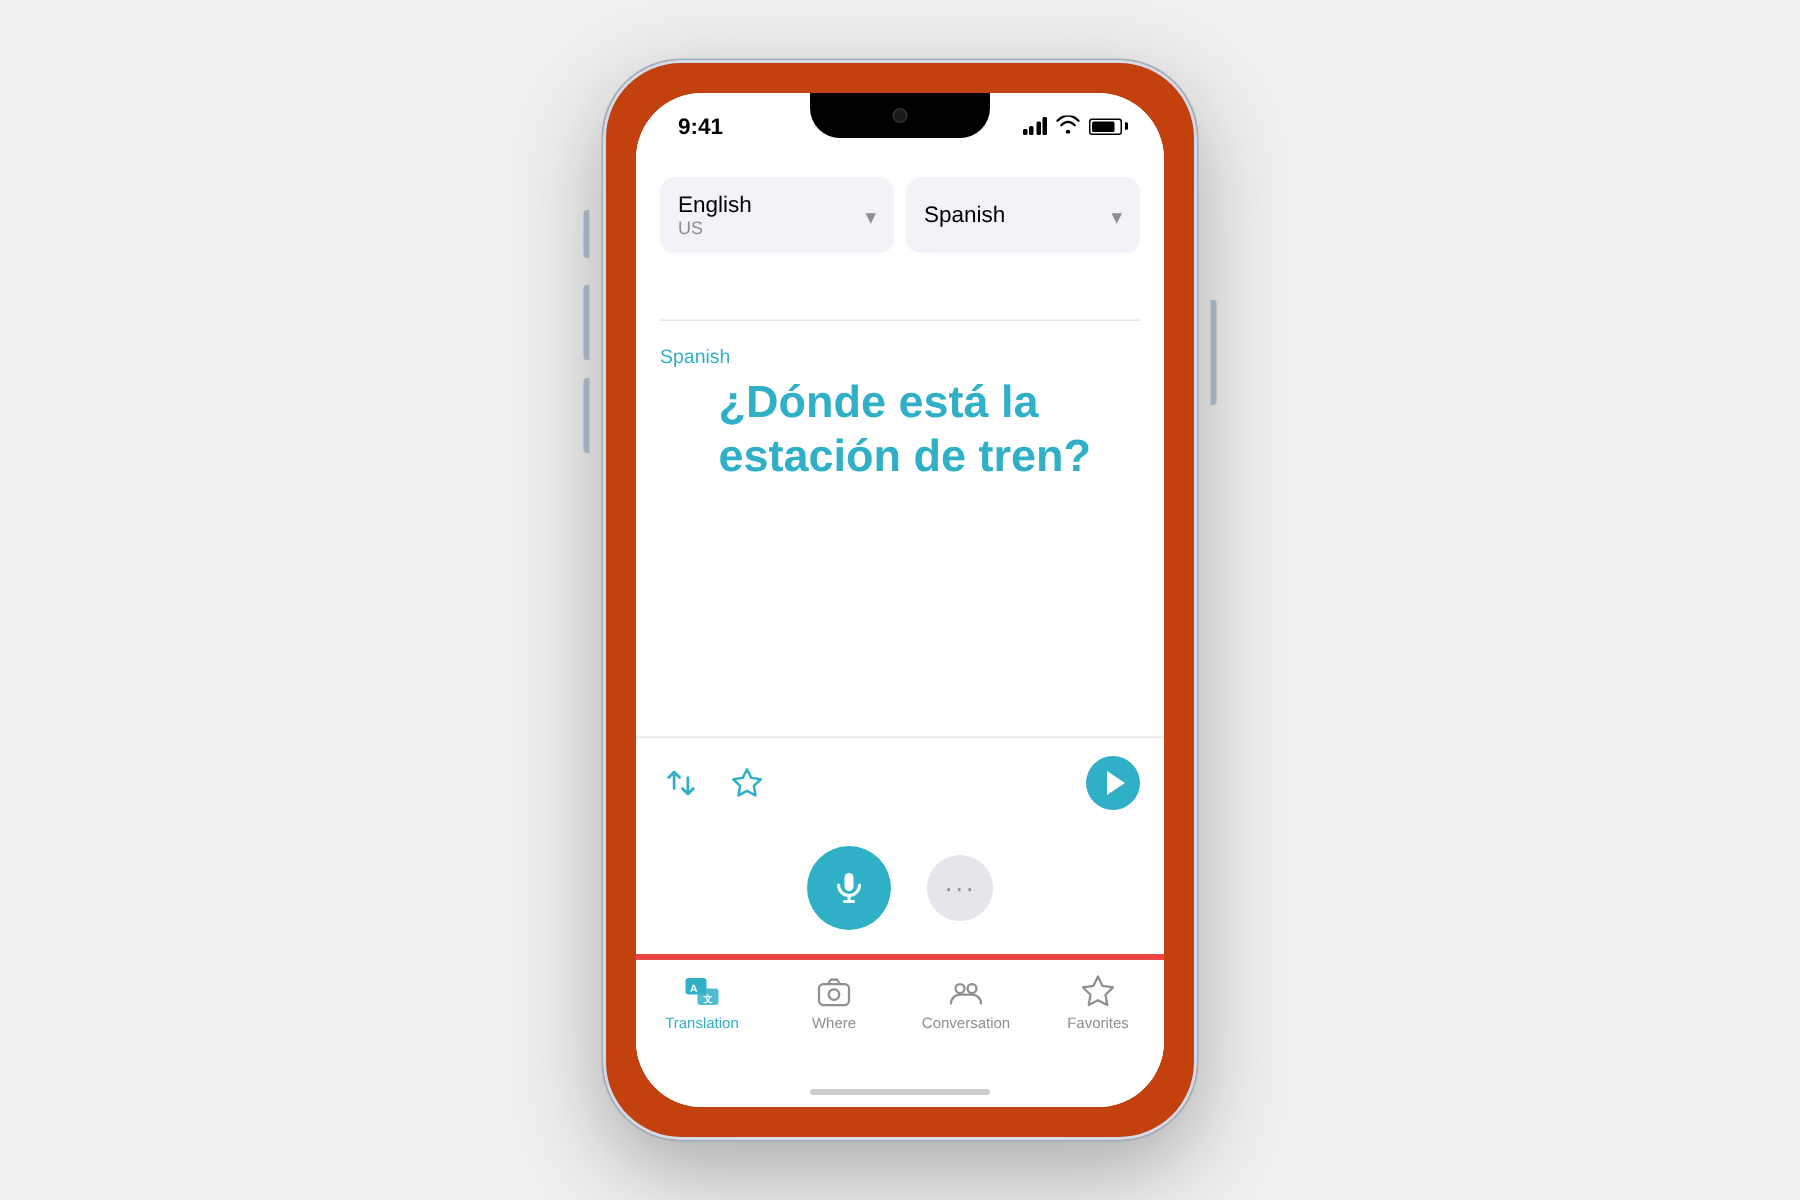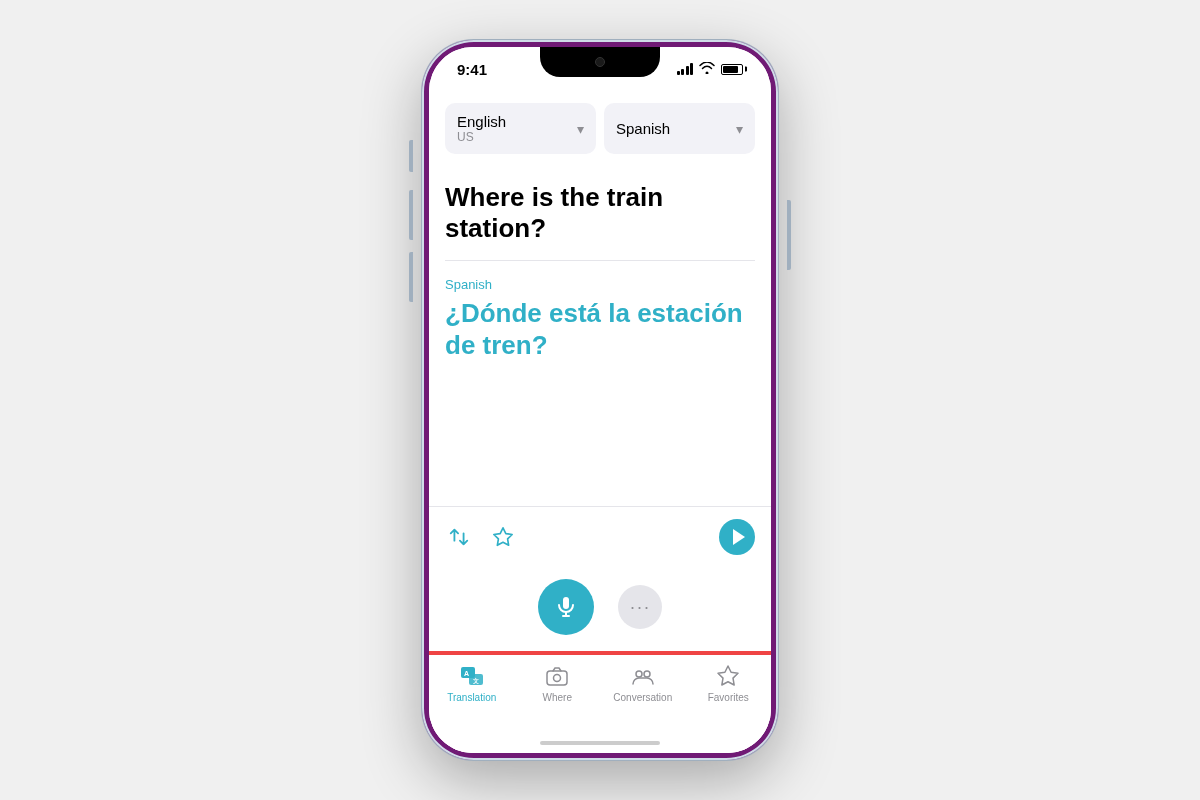--- a/index.html
+++ b/index.html
@@ -7,25 +7,25 @@
       background: #f0f0f0;
       display: flex;
       justify-content: center;
       align-items: center;
       width: 1200px;
       height: 800px;
       font-family: -apple-system, BlinkMacSystemFont, 'Helvetica Neue', sans-serif;
     }
 
     .phone-outer {
-      width: 356px;
+      width: 396px;
       height: 720px;
-      background: #701a75;
+      background: #c2410c;
       border-radius: 52px;
-      padding: 7px;
+      padding: 22px;
       box-shadow: 0 0 0 1px #a0afbe, inset 0 0 0 2px #d0dce8, 0 20px 60px rgba(0,0,0,0.3);
       position: relative;
     }
 
     .phone-inner {
       width: 100%;
       height: 100%;
       background: #ffffff;
       border-radius: 44px;
       overflow: hidden;
@@ -247,24 +247,25 @@
       padding: 16px 0;
     }
 
     .target-label {
       font-size: 13px;
       color: #30b0c7;
       margin-bottom: 6px;
     }
 
     .target-text {
-      font-size: 26px;
+      font-size: 30px;
       font-weight: 700;
       color: #30b0c7;
       line-height: 1.2;
+      margin-left: 39px;
     }
 
     
     .action-bar {
       padding: 12px 16px;
       display: flex;
       align-items: center;
       justify-content: space-between;
       border-top: 1px solid #e5e5ea;
       flex-shrink: 0;
@@ -484,21 +485,20 @@
           <div class="lang-text">
             <span class="lang-name">Spanish</span>
           </div>
           <span class="chevron-down">▾</span>
         </button>
       </div>
 
       <div class="translation-area">
 
         <div class="source-section">
-          <div class="source-text">Where is the train station?</div>
         </div>
 
         <div class="target-section">
           <div class="target-label">Spanish</div>
           <div class="target-text">¿Dónde está la estación de tren?</div>
         </div>
       </div>
 
       <div class="action-bar">
         <div class="action-left">

